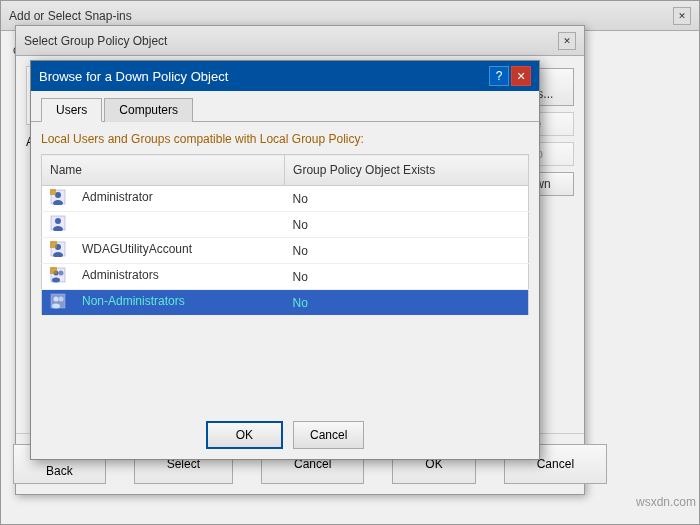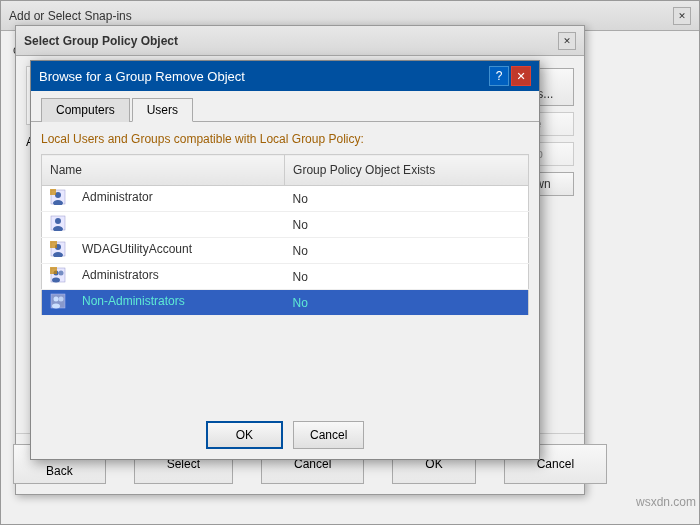--- a/index.html
+++ b/index.html
@@ -62,21 +62,21 @@
     .dialog-select-gpo .title-bar {
       background: linear-gradient(to bottom, #e8e8e8, #d8d8d8);
       height: 30px;
       display: flex;
       align-items: center;
       padding: 0 8px;
       border-bottom: 1px solid #aaa;
       font-size: 12px;
       color: #333;
     }
-    .dialog-select-gpo .title-bar .title-text { flex: 1; font-weight: bold; }
+    .dialog-select-gpo .title-bar .title-text { flex: 1; }
     .dialog-select-gpo .title-bar .win-btn {
       width: 18px; height: 18px;
       border: 1px solid #aaa;
       background: #e0e0e0;
       font-size: 9px;
       display: flex; align-items: center; justify-content: center;
       margin-left: 2px;
       cursor: pointer;
     }
     .dialog-select-gpo .content {
@@ -322,28 +322,28 @@
     <button class="nav-btn">&lt; Back</button>
     <button class="nav-btn">Select</button>
     <button class="nav-btn">Cancel</button>
     <button class="nav-btn">OK</button>
     <button class="nav-btn">Cancel</button>
   </div>
 </div>
 
 <div class="dialog-browse">
   <div class="title-bar">
-    <span class="title-text">Browse for a Group Remove Object</span>
+    <span class="title-text">Browse for a Down Policy Object</span>
     <div class="help-btn">?</div>
     <div class="close-btn">✕</div>
   </div>
 
   <div class="tabs-container">
+    <div class="tab active">Users</div>
     <div class="tab">Computers</div>
-    <div class="tab active">Users</div>
   </div>
 
   <div class="browse-content">
     <div class="browse-label">Local Users and Groups compatible with Local Group Policy:</div>
 
     <table class="policy-table">
       <thead>
         <tr>
           <th>Name</th>
           <th>Group Policy Object Exists</th>

